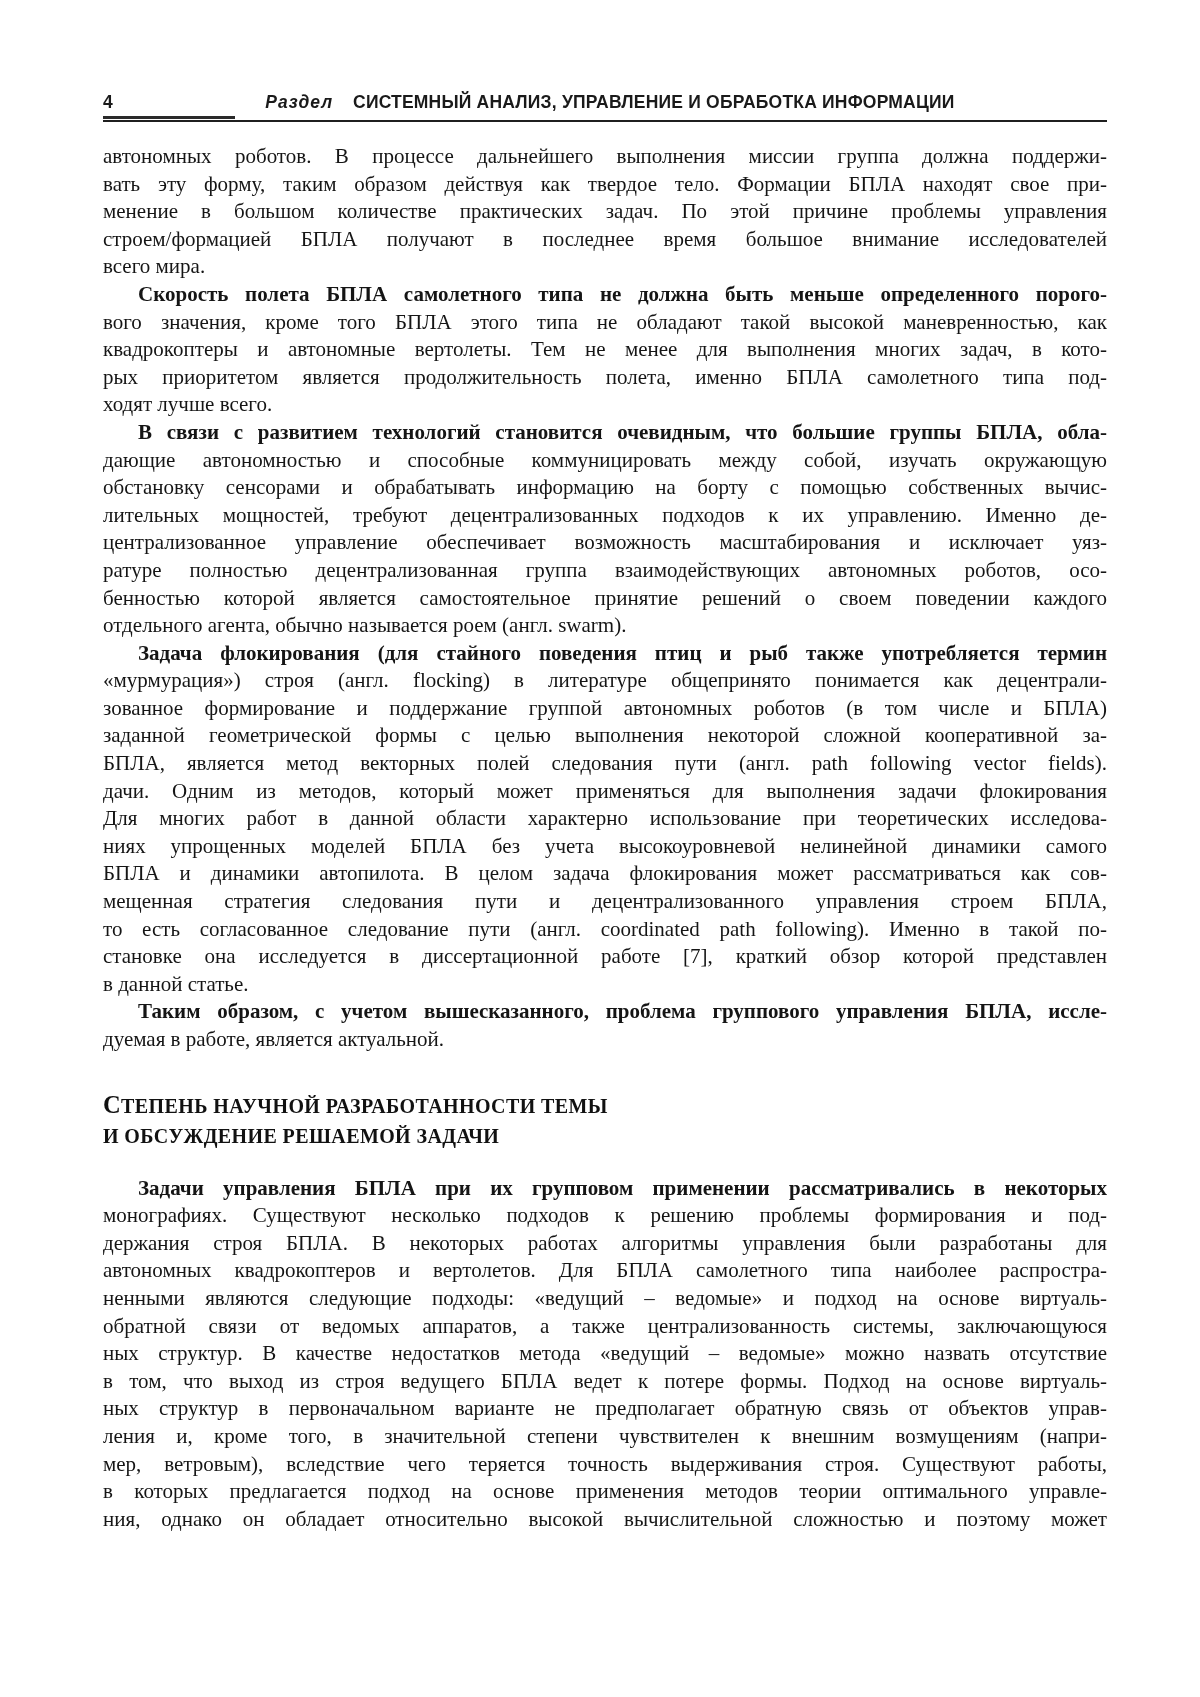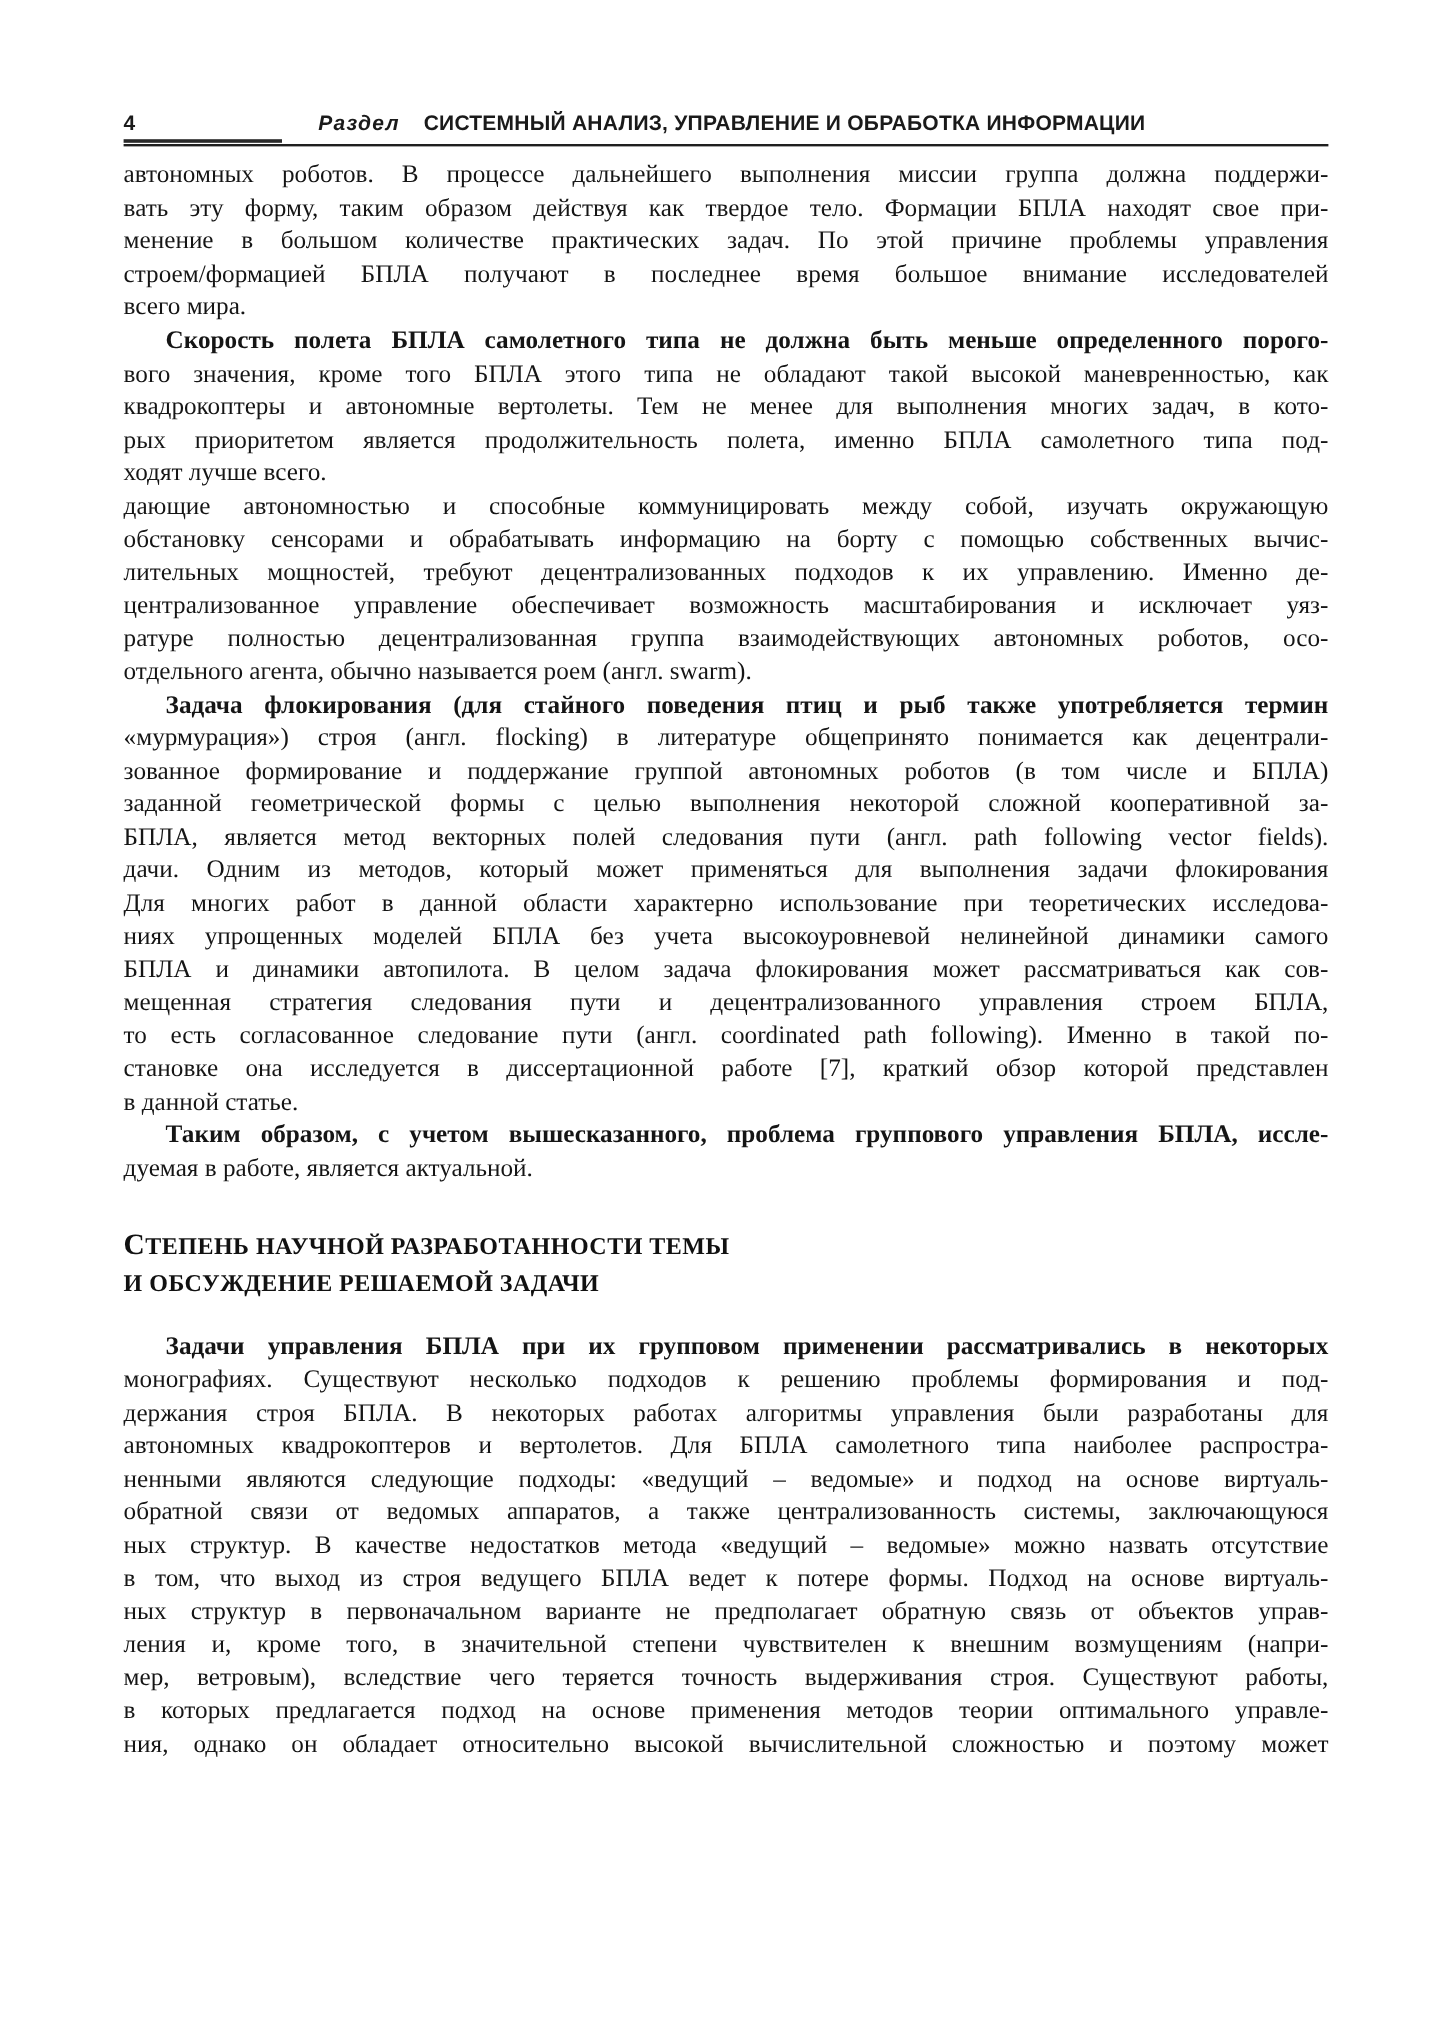--- a/index.html
+++ b/index.html
@@ -33,21 +33,21 @@
   .page-number { flex: 0 0 auto; font-weight: bold; }
   .running-title { flex: 1 1 auto; text-align: center; letter-spacing: 0.2px; white-space: nowrap; }
   .running-title .sec-label { font-style: italic; font-weight: bold; margin-right: 20px; letter-spacing: 1px; text-align: center; }
   .header-rule-accent {
     position: absolute;
     left: 0; bottom: 1px;
     width: 132px; height: 3px;
     background: #2a2a2a;
   }
   .page-body {
-    margin-top: 10px;
+    margin-top: 21px;
     font-size: 21px;
     line-height: 27.6px;
   }
   .line { text-align: justify; text-align-last: justify; }
   .line.para-end { text-align-last: left; }
   .line.indent { text-indent: 35px; font-weight: bold; }
   .heading {
     margin: 36px 0 23px 0;
     font-size: 20px;
     line-height: 30.5px;
@@ -75,25 +75,27 @@
         <div class="line para-end">всего мира.</div>
       </div>
       <div class="paragraph">
         <div class="line indent">Скорость полета БПЛА самолетного типа не должна быть меньше определенного порого-</div>
         <div class="line">вого значения, кроме того БПЛА этого типа не обладают такой высокой маневренностью, как</div>
         <div class="line">квадрокоптеры и автономные вертолеты. Тем не менее для выполнения многих задач, в кото-</div>
         <div class="line">рых приоритетом является продолжительность полета, именно БПЛА самолетного типа под-</div>
         <div class="line para-end">ходят лучше всего.</div>
       </div>
       <div class="paragraph">
+        <div class="line indent">В связи с развитием технологий становится очевидным, что большие группы БПЛА, обла-</div>
         <div class="line">дающие автономностью и способные коммуницировать между собой, изучать окружающую</div>
         <div class="line">обстановку сенсорами и обрабатывать информацию на борту с помощью собственных вычис-</div>
         <div class="line">лительных мощностей, требуют децентрализованных подходов к их управлению. Именно де-</div>
         <div class="line">централизованное управление обеспечивает возможность масштабирования и исключает уяз-</div>
         <div class="line">ратуре полностью децентрализованная группа взаимодействующих автономных роботов, осо-</div>
+        <div class="line">бенностью которой является самостоятельное принятие решений о своем поведении каждого</div>
         <div class="line para-end">отдельного агента, обычно называется роем (англ. swarm).</div>
       </div>
       <div class="paragraph">
         <div class="line indent">Задача флокирования (для стайного поведения птиц и рыб также употребляется термин</div>
         <div class="line">«мурмурация») строя (англ. flocking) в литературе общепринято понимается как децентрали-</div>
         <div class="line">зованное формирование и поддержание группой автономных роботов (в том числе и БПЛА)</div>
         <div class="line">заданной геометрической формы с целью выполнения некоторой сложной кооперативной за-</div>
         <div class="line">БПЛА, является метод векторных полей следования пути (англ. path following vector fields).</div>
         <div class="line">дачи. Одним из методов, который может применяться для выполнения задачи флокирования</div>
         <div class="line">Для многих работ в данной области характерно использование при теоретических исследова-</div>

